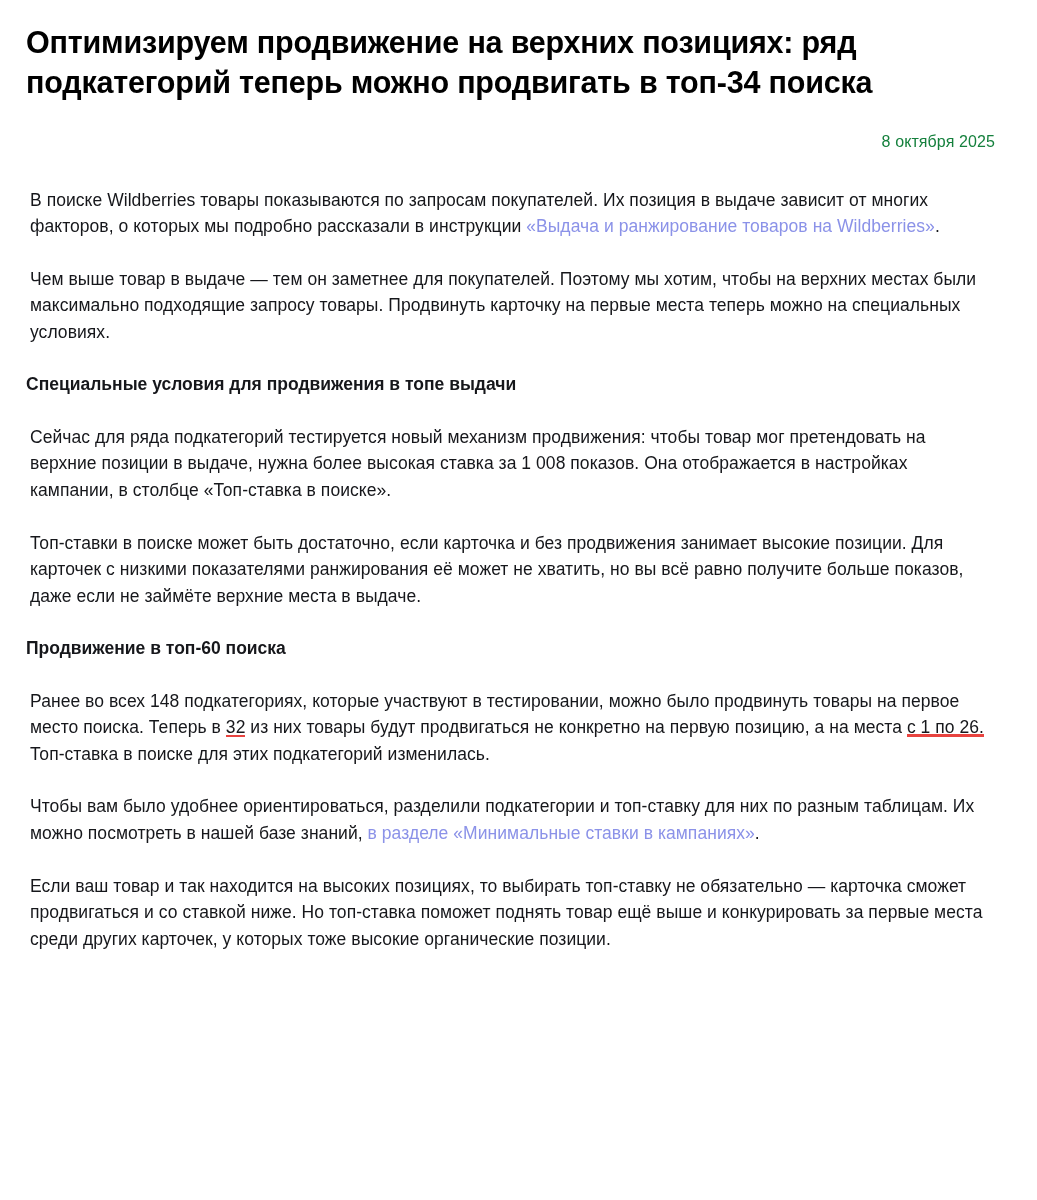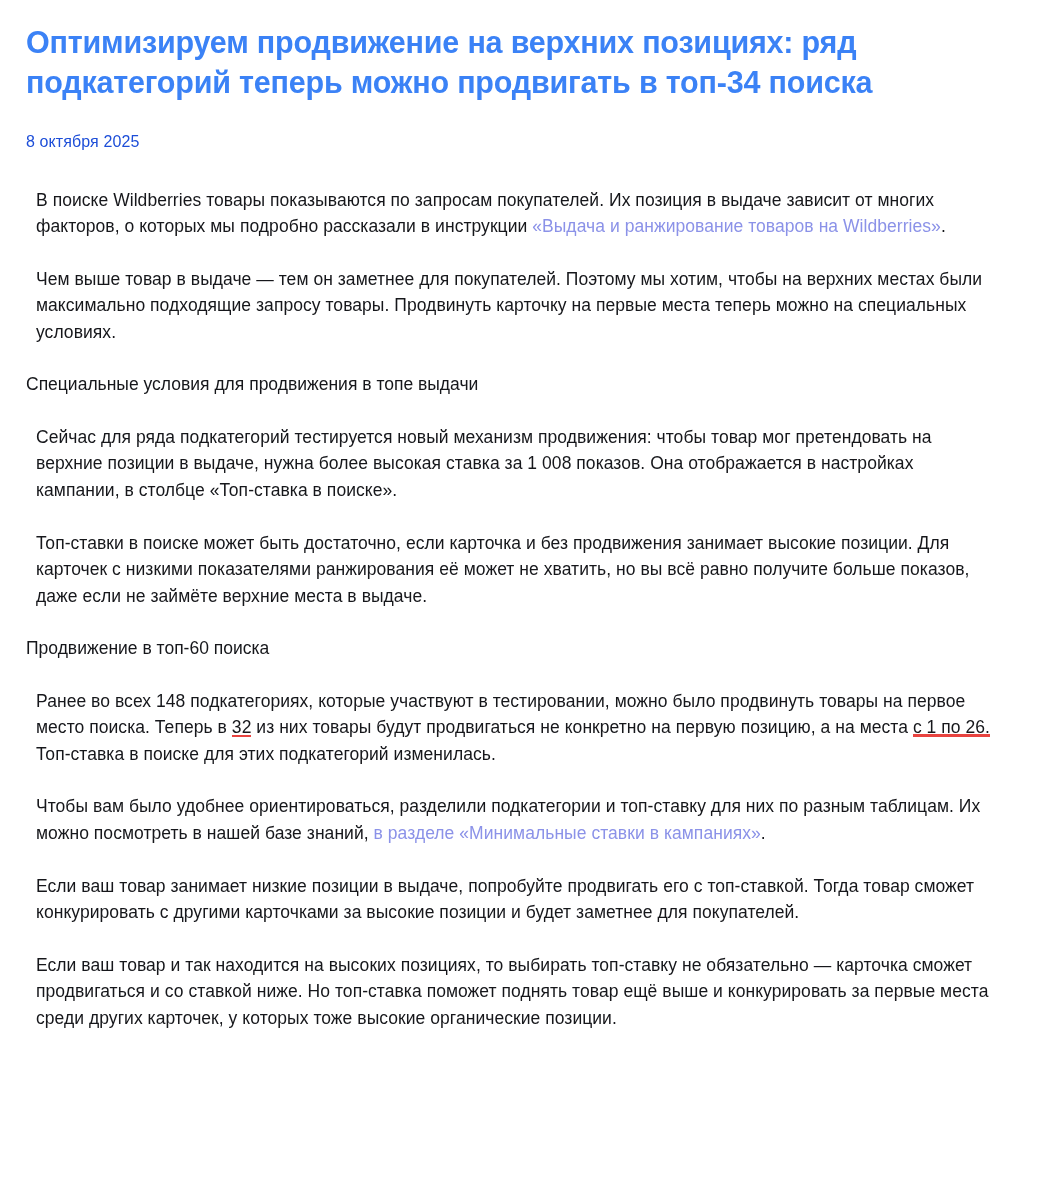--- a/index.html
+++ b/index.html
@@ -17,41 +17,42 @@
   .page {
     width: 1037px;
     box-sizing: border-box;
     padding: 22px 42px 30px 26px;
   }
   .article-title {
     font-size: 30.5px;
     line-height: 1.32;
     font-weight: bold;
     letter-spacing: -0.2px;
-    color: #3b82f6;
+    color: #000000;
     margin: 0 0 30px 0;
   }
   .article-date {
     font-size: 16px;
-    color: #1d4ed8;
+    color: #15803d;
     margin: 0 0 36px 0;
     letter-spacing: 0.1px;
+    text-align: right;
   }
   .para {
     font-size: 17.5px;
     line-height: 1.52;
     color: #16171b;
-    margin: 0 0 26px 10px;
+    margin: 0 0 26px 4px;
     letter-spacing: 0.05px;
   }
   .para:last-child { margin-bottom: 0; }
   .subhead {
     font-size: 17.5px;
     line-height: 1.5;
-    font-weight: normal;
+    font-weight: bold;
     color: #16171b;
     margin: 0 0 26px 0;
   }
   a.link {
     color: #8b92e8;
     text-decoration: none;
   }
   .marker {
     position: relative;
     display: inline;
@@ -83,18 +84,17 @@
 
   <p class="para">Топ-ставки в поиске может быть достаточно, если карточка и без продвижения занимает высокие позиции. Для карточек с низкими показателями ранжирования её может не хватить, но вы всё равно получите больше показов, даже если не займёте верхние места в выдаче.</p>
 
   <p class="subhead">Продвижение в топ-60 поиска</p>
 
   <p class="para"><span>Ранее во всех 148 подкатегориях, которые участвуют в тестировании, можно было продвинуть товары на первое место поиска. Теперь в </span><span class="marker">32</span><span> из них товары будут продвигаться не конкретно на первую позицию, а на места </span><span class="marker-b">с 1 по 26.</span><span> Топ-ставка в поиске для этих подкатегорий изменилась.</span></p>
 
   <p class="para"><span>Чтобы вам было удобнее ориентироваться, разделили подкатегории и топ-ставку для них по разным таблицам. Их можно посмотреть в нашей базе знаний, </span><a class="link" href="#">в разделе «Минимальные ставки в кампаниях»</a><span>.</span></p>
 
 
-  <p class="para">Если ваш товар занимает низкие позиции в выдаче, попробуйте продвигать его с топ-ставкой. Тогда товар сможет конкурировать с другими карточками за высокие позиции и будет заметнее для покупателей.</p>
 
 
   <p class="para">Если ваш товар и так находится на высоких позициях, то выбирать топ-ставку не обязательно — карточка сможет продвигаться и со ставкой ниже. Но топ-ставка поможет поднять товар ещё выше и конкурировать за первые места среди других карточек, у которых тоже высокие органические позиции.</p>
 
 </div>
 
 </body></html>

